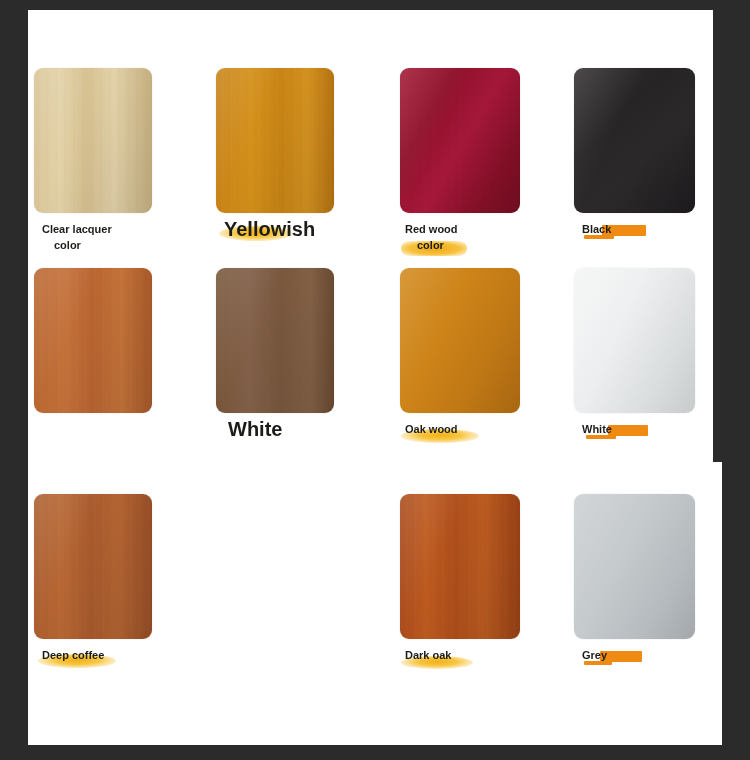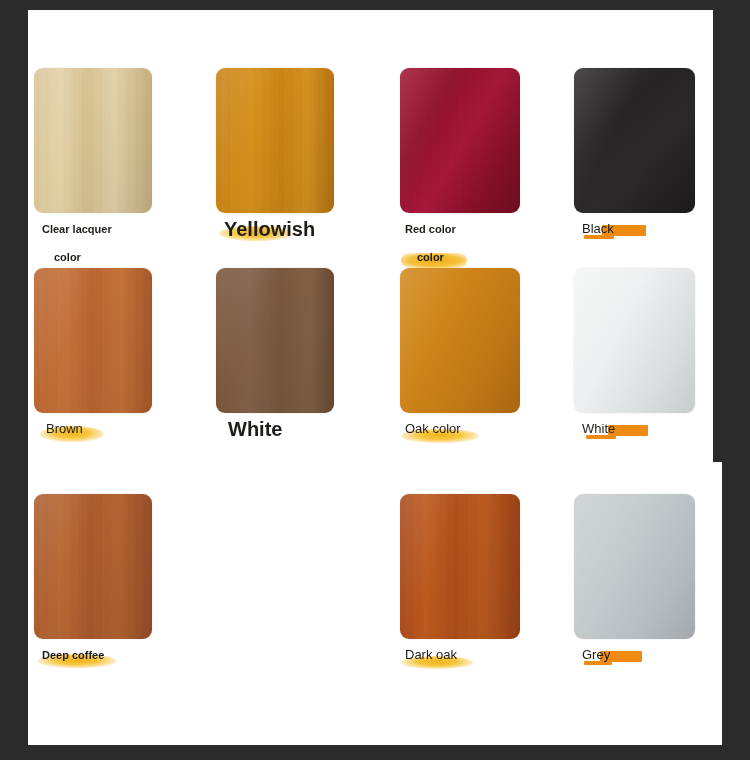--- a/index.html
+++ b/index.html
@@ -118,25 +118,25 @@
     color: #1c1c18;
     line-height: 14px;
     display: inline-block;
   }
   .label .line {
     position: relative;
     display: block;
     white-space: nowrap;
     z-index: 2;
   }
-  .label .line.l2 { margin-top: 14px; }
+  .label .line.l2 { margin-top: 2px; }
 
   
   .label.small  .line { font-size: 11px; font-weight: 700; }
-  .label.medium .line { font-size: 13px; font-weight: 400; }
+  .label.medium .line { font-size: 11px; font-weight: 700; }
   .label.large  .line { font-size: 20px; font-weight: 700; }
 
   
   .hl {
     position: absolute;
     z-index: 1;
     pointer-events: none;
   }
   
   .hl.glow {
@@ -230,21 +230,21 @@
         </div>
       </div>
 
       <div class="cell c2">
         <div class="swatch" style="background:linear-gradient(120deg,#a21533 0%,#8e1029 28%,#a8173a 52%,#8a1028 78%,#7a0d23 100%);">
           <div class="grain soft"></div>
           <div class="sheen"></div>
         </div>
         <div class="lbl-wrap indent-3">
           <div class="label small">
-            <span class="line">Red color</span>
+            <span class="line">Red wood</span>
             <span class="line l2 indent-2">color</span>
             <span class="hl pill hl-redwood"></span>
           </div>
         </div>
       </div>
 
       <div class="cell c3">
         <div class="swatch" style="background:linear-gradient(135deg,#332f31 0%,#272426 35%,#2d2a2c 60%,#1f1d1f 100%);">
           <div class="grain none"></div>
           <div class="sheen"></div>
@@ -260,26 +260,20 @@
 
     </div>
 
     <div class="row r1">
 
       <div class="cell c0">
         <div class="swatch" style="background:linear-gradient(90deg,#b9662f 0%,#c4713a 26%,#b96430 50%,#c67439 74%,#ad5c2a 100%);">
           <div class="grain"></div>
           <div class="sheen"></div>
         </div>
-        <div class="lbl-wrap indent-2">
-          <div class="label medium">
-            <span class="hl glow hl-brown"></span>
-            <span class="line">Brown</span>
-          </div>
-        </div>
       </div>
 
       <div class="cell c1">
         <div class="swatch" style="background:linear-gradient(90deg,#775438 0%,#826049 28%,#78573d 55%,#846247 80%,#6d4c32 100%);">
           <div class="grain soft"></div>
           <div class="sheen"></div>
         </div>
         <div class="lbl-wrap indent-2">
           <div class="label large">
             <span class="line">White</span>
@@ -288,21 +282,21 @@
       </div>
 
       <div class="cell c2">
         <div class="swatch" style="background:linear-gradient(120deg,#d28a1d 0%,#cd8318 40%,#c87d16 70%,#bb7213 100%);">
           <div class="grain none"></div>
           <div class="sheen"></div>
         </div>
         <div class="lbl-wrap indent-3">
           <div class="label medium">
             <span class="hl glow hl-oak"></span>
-            <span class="line">Oak color</span>
+            <span class="line">Oak wood</span>
           </div>
         </div>
       </div>
 
       <div class="cell c3">
         <div class="swatch" style="background:linear-gradient(125deg,#f4f6f6 0%,#eceeef 45%,#e6e9ea 75%,#dee2e3 100%);">
           <div class="grain none"></div>
           <div class="sheen"></div>
         </div>
         <div class="lbl-wrap indent-1">

